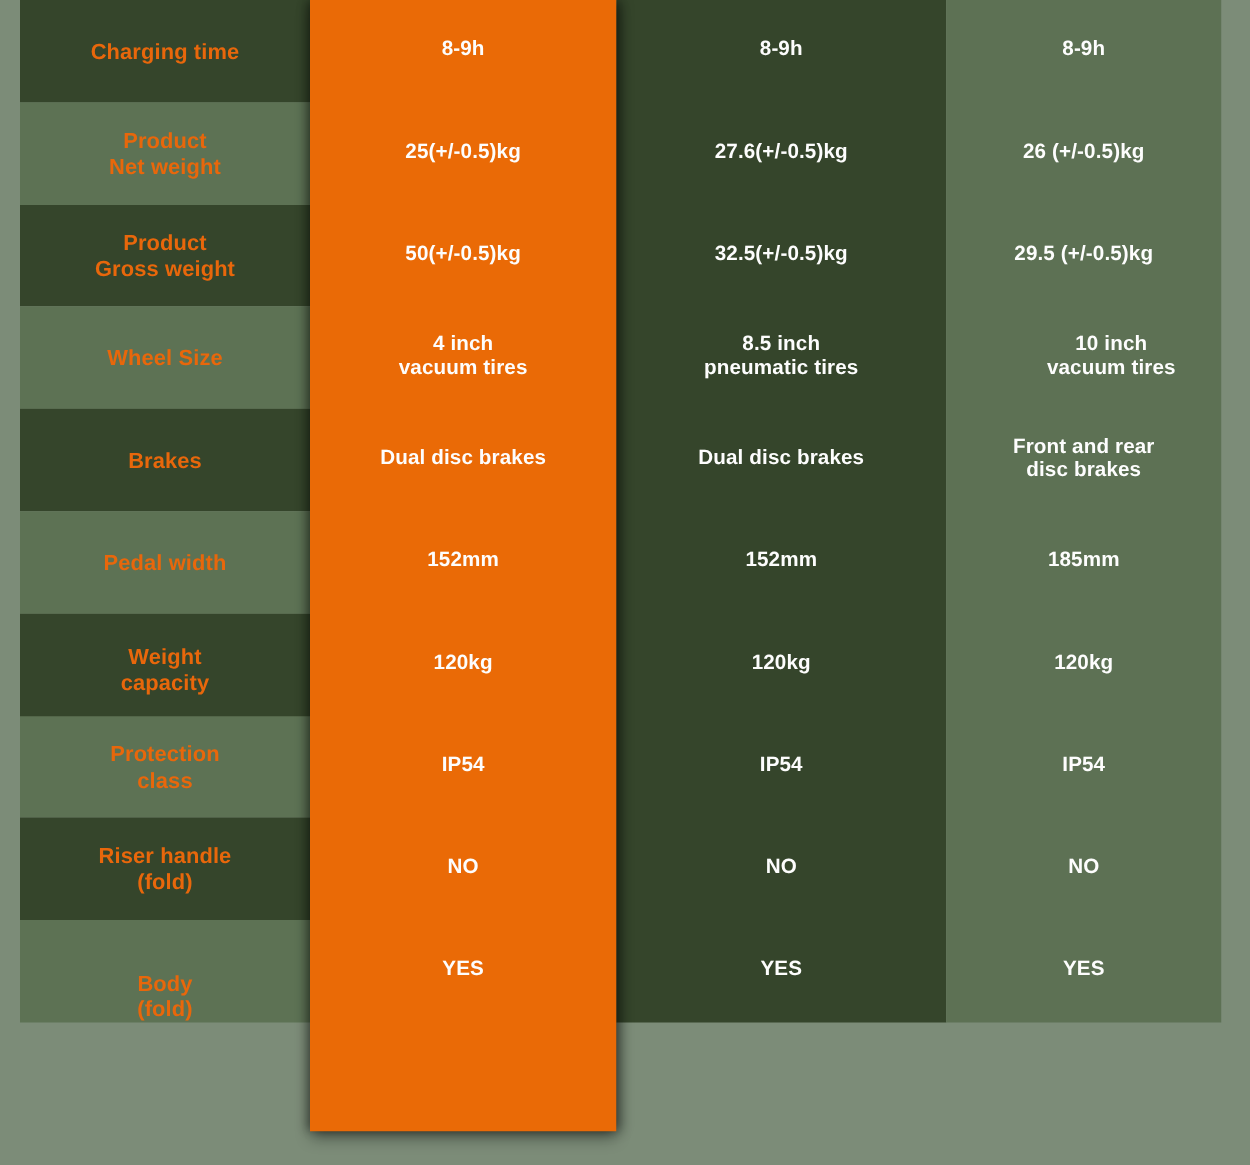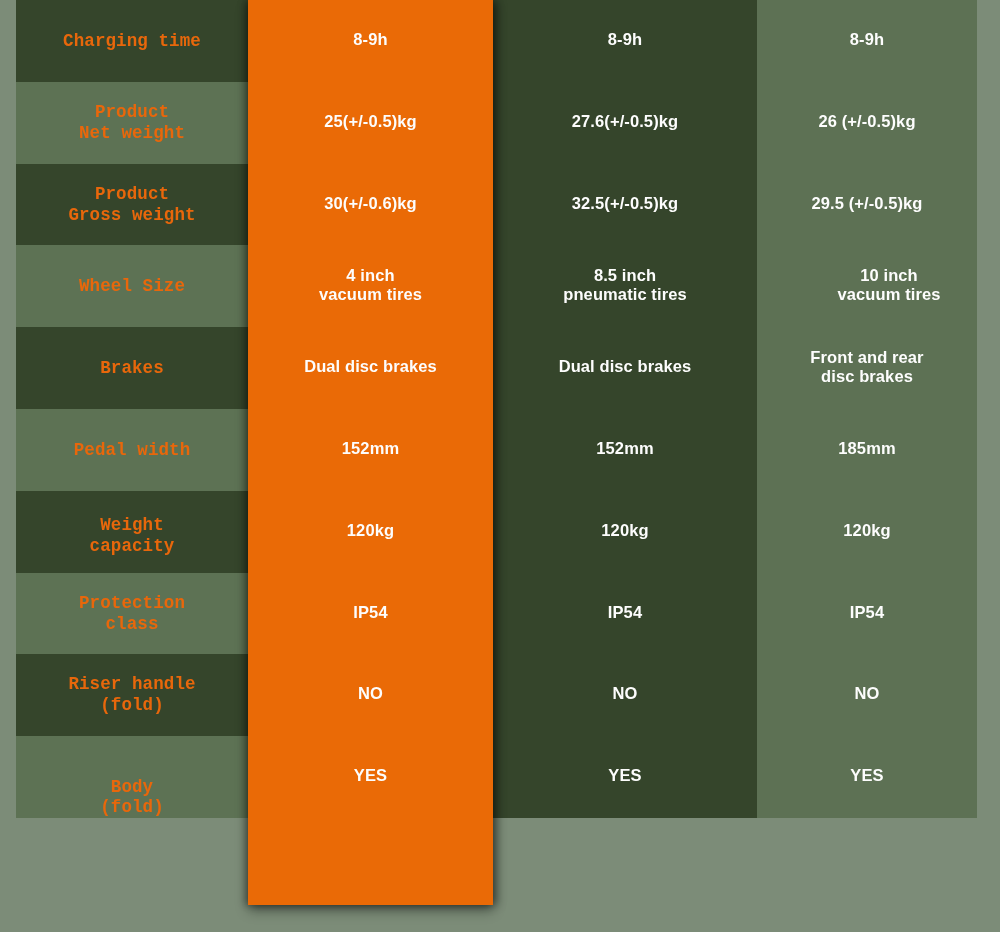--- a/index.html
+++ b/index.html
@@ -21,21 +21,21 @@
     top: 0;
     width: 961px;
     height: 905px;
   }
 
   
   .col {
     position: absolute;
     top: 0;
   }
-  .col-labels   { left: 0;   width: 232px; height: 818px; font-family: Liberation Mono, monospace; }
+  .col-labels   { left: 0;   width: 232px; height: 818px; }
   .col-featured { left: 232px; width: 245px; height: 905px; }
   .col-three    { left: 477px; width: 264px; height: 818px; }
   .col-four     { left: 741px; width: 220px; height: 818px; }
 
   .col-featured {
     background: #ea6a06;
     box-shadow: 4px 0 9px rgba(0,0,0,0.42),
                -3px 0 7px rgba(0,0,0,0.30),
                 0 6px 12px rgba(0,0,0,0.33);
     z-index: 5;
@@ -155,21 +155,21 @@
           <span class="txt">8-9h</span>
         </div>
       </div>
       <div class="cell " style="position: absolute; top: 82px; height: 82px;">
         <div>
           <span class="txt">25(+/-0.5)kg</span>
         </div>
       </div>
       <div class="cell " style="position: absolute; top: 164px; height: 81px;">
         <div>
-          <span class="txt">30(+/-0.6)kg</span>
+          <span class="txt">50(+/-0.5)kg</span>
         </div>
       </div>
       <div class="cell " style="position: absolute; top: 245px; height: 82px;">
         <div>
           <span class="txt">4 inch</span>
           <span class="sub">vacuum tires</span>
         </div>
       </div>
       <div class="cell " style="position: absolute; top: 327px; height: 82px;">
         <div>

